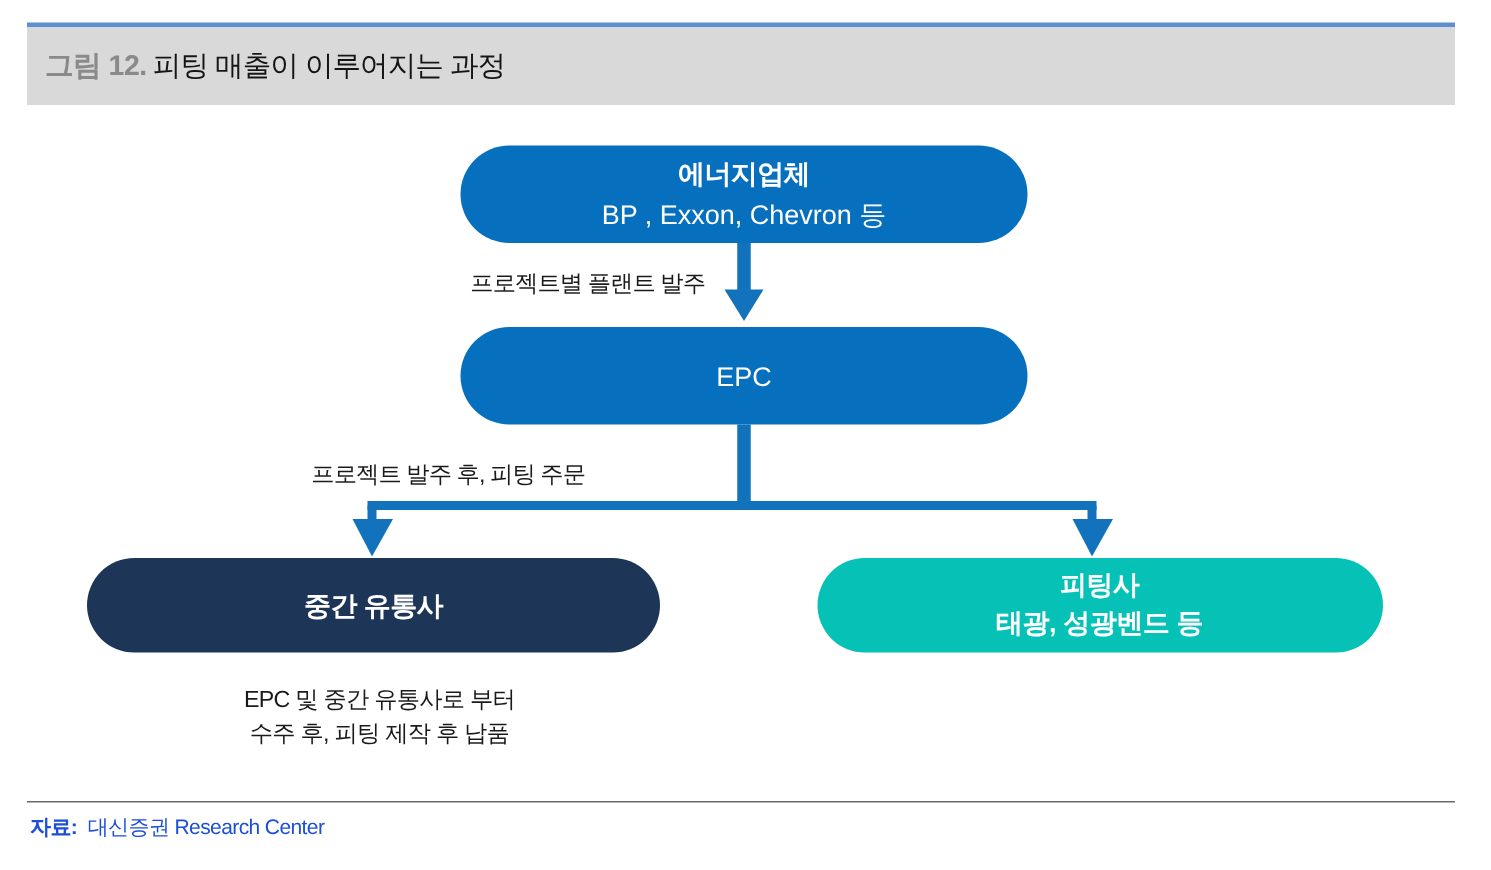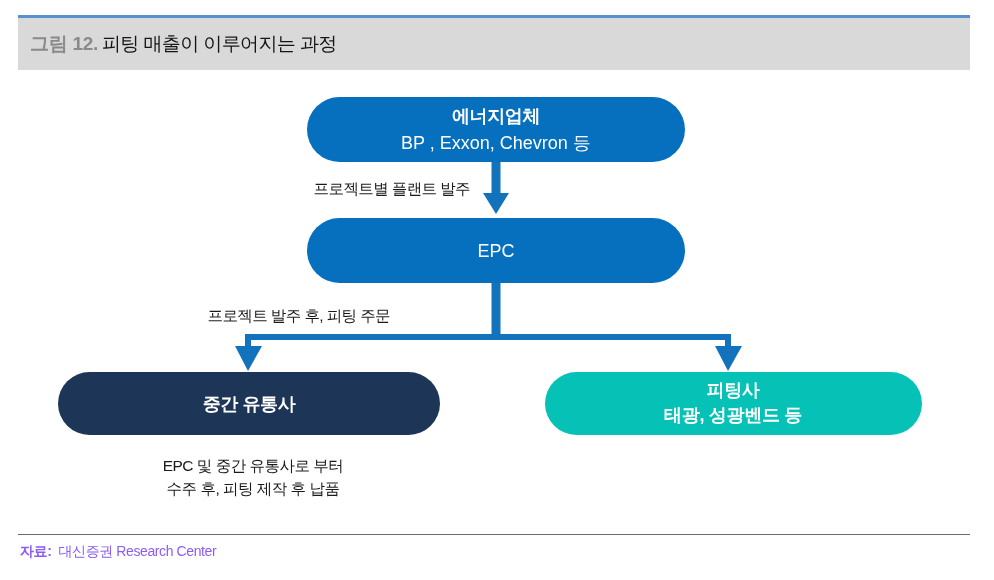--- a/index.html
+++ b/index.html
@@ -101,21 +101,21 @@
     top: 534px;
     width: 952px;
     height: 1px;
     background: #6b6b6b;
   }
   #footer-text {
     position: absolute;
     left: 20px;
     top: 543px;
     font-size: 14px;
-    color: #8b5cf6;
+    color: #1d4ed8;
     letter-spacing: -0.4px;
     white-space: nowrap;
   }
   #footer-text .src-key { font-weight: 700; }
   #footer-text .src-val { font-weight: 400; margin-left: 7px; }
 </style>
 </head>
 <body>
 
 <div id="page">

